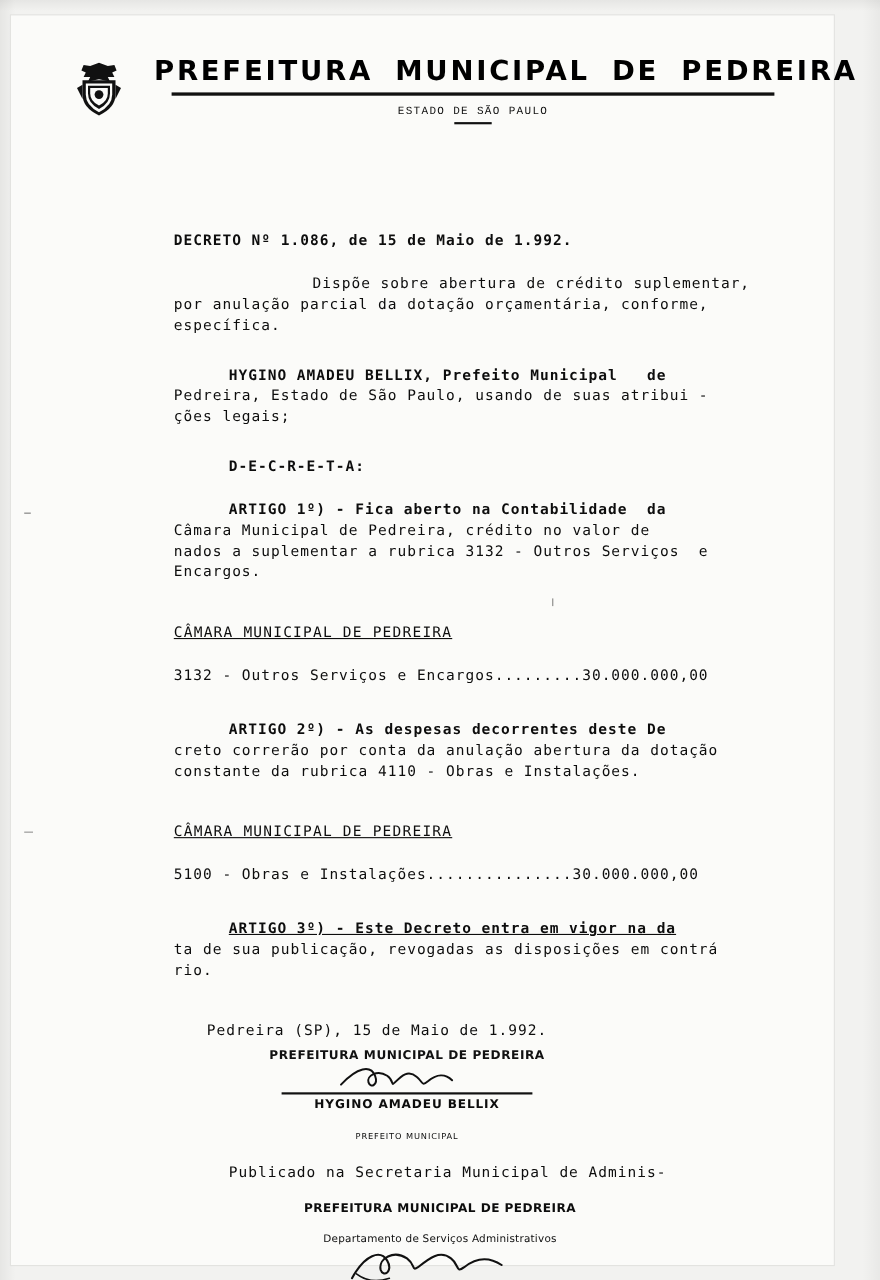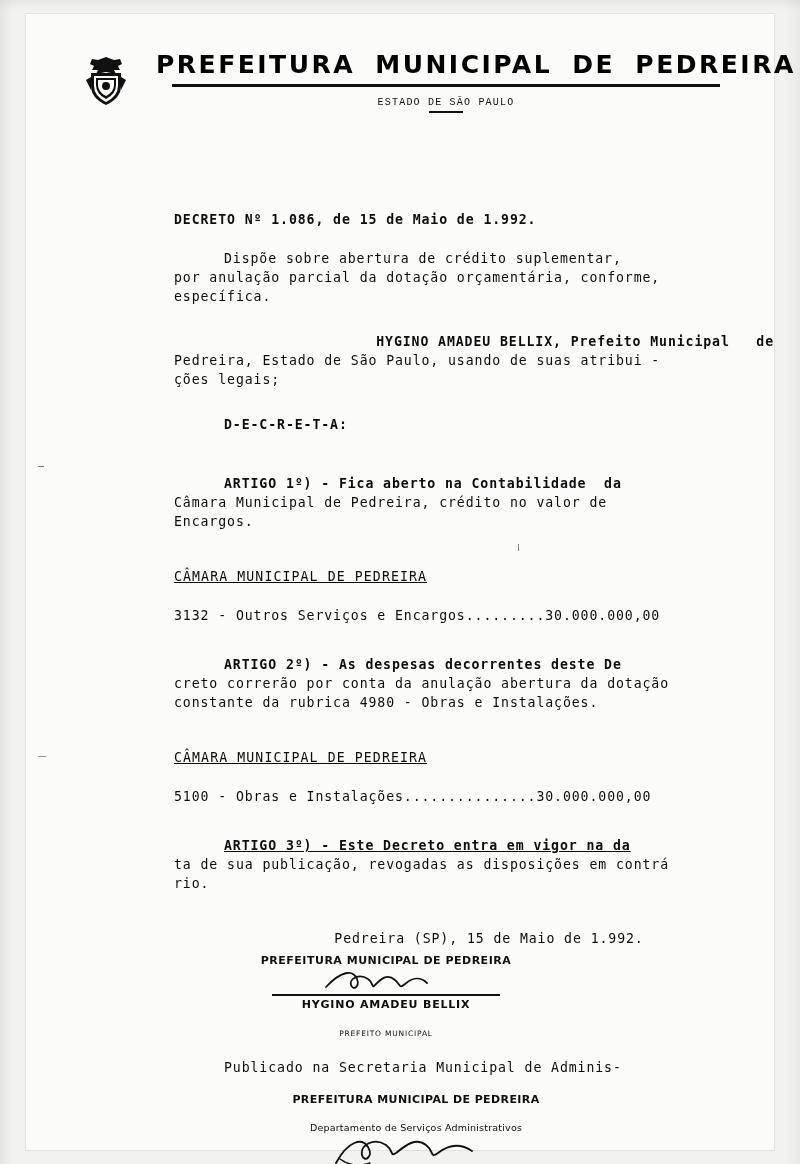--- a/index.html
+++ b/index.html
@@ -22,21 +22,21 @@
     position: absolute;
     inset: 0;
     background:
       linear-gradient(90deg, rgba(0,0,0,0.05) 0px, rgba(0,0,0,0) 14px),
       linear-gradient(270deg, rgba(0,0,0,0.04) 0px, rgba(0,0,0,0) 16px),
       linear-gradient(180deg, rgba(0,0,0,0.05) 0px, rgba(0,0,0,0) 10px);
     pointer-events: none;
   }
   .sheet {
     position: absolute;
-    left: 26px;
+    left: 10px;
     top: 14px;
     width: 748px;
     height: 1136px;
     background: #fbfbf9;
     box-shadow: 0 0 0 1px #e3e3e0;
   }
 
   
   .header {
     position: absolute;
@@ -208,80 +208,81 @@
       </div>
     </div>
 
     <div class="body">
 
       <p class="ln b">DECRETO Nº 1.086, de 15 de Maio de 1.992.</p>
 
       <div class="gap-md"></div>
 
       <div class="blk">
-        <p class="ln" style="padding-left:198px;">Dispõe sobre abertura de crédito suplementar,</p>
+        <p class="ln" style="padding-left:198px;text-align:center;">Dispõe sobre abertura de crédito suplementar,</p>
         <p class="ln">por anulação parcial da dotação orçamentária, conforme,</p>
         <p class="ln">específica.</p>
       </div>
 
       <div class="gap-sm"></div>
 
       <div class="blk">
-        <p class="ln b" style="padding-left:198px;text-align:right;">HYGINO AMADEU BELLIX, Prefeito Municipal   de</p>
+        <p class="ln b" style="padding-left:198px;">HYGINO AMADEU BELLIX, Prefeito Municipal   de</p>
         <p class="ln">Pedreira, Estado de São Paulo, usando de suas atribui -</p>
         <p class="ln">ções legais;</p>
       </div>
 
       <div class="gap-sm"></div>
 
       <p class="ln b" style="padding-left:198px;">D-E-C-R-E-T-A:</p>
 
       <div class="gap-md"></div>
 
       <div class="blk">
-        <p class="ln b" style="padding-left:198px;margin-top:20px;">ARTIGO 1º) - Fica aberto na Contabilidade  da</p>
+        <p class="ln b" style="padding-left:198px;">ARTIGO 1º) - Fica aberto na Contabilidade  da</p>
         <p class="ln">Câmara Municipal de Pedreira, crédito no valor de</p>
+        <p class="ln">nados a suplementar a rubrica 3132 - Outros Serviços  e</p>
         <p class="ln">Encargos.</p>
       </div>
 
       <div class="gap-md"></div>
 
       <p class="heading-under">CÂMARA MUNICIPAL DE PEDREIRA</p>
 
       <div class="gap-md"></div>
 
       <p class="ln">3132 - Outros Serviços e Encargos.........30.000.000,00</p>
 
       <div class="gap-lg"></div>
 
       <div class="blk">
         <p class="ln b" style="padding-left:198px;">ARTIGO 2º) - As despesas decorrentes deste De</p>
         <p class="ln">creto correrão por conta da anulação abertura da dotação</p>
-        <p class="ln">constante da rubrica 4980 - Obras e Instalações.</p>
+        <p class="ln">constante da rubrica 4110 - Obras e Instalações.</p>
       </div>
 
       <div class="gap-md"></div>
 
       <p class="heading-under">CÂMARA MUNICIPAL DE PEDREIRA</p>
 
       <div class="gap-md"></div>
 
       <p class="ln">5100 - Obras e Instalações...............30.000.000,00</p>
 
       <div class="gap-lg"></div>
 
       <div class="blk">
         <p class="ln b" style="padding-left:198px;text-decoration:underline;">ARTIGO 3º) - Este Decreto entra em vigor na da</p>
         <p class="ln">ta de sua publicação, revogadas as disposições em contrá</p>
         <p class="ln">rio.</p>
       </div>
 
       <div class="gap-md"></div>
 
-      <p class="ln" style="padding-left:178px;text-align:center;">Pedreira (SP), 15 de Maio de 1.992.</p>
+      <p class="ln" style="padding-left:178px;">Pedreira (SP), 15 de Maio de 1.992.</p>
 
       <div class="sig1">
         <div class="stamp-line">PREFEITURA MUNICIPAL DE PEDREIRA</div>
         <div class="scribble">
           <svg viewBox="0 0 230 26" width="230" height="26" aria-hidden="true">
             <path d="M55 20 C70 4, 82 2, 86 12 C89 20, 82 24, 80 18 C78 12, 88 6, 97 12 C104 17, 100 22, 104 18 C110 12, 116 6, 124 13 C130 18, 128 22, 134 17 C142 10, 150 10, 156 16" fill="none" stroke="#111" stroke-width="1.8" stroke-linecap="round"></path>
           </svg>
         </div>
         <div class="sig-rule"></div>
         <div class="sig-name">HYGINO AMADEU BELLIX</div>

